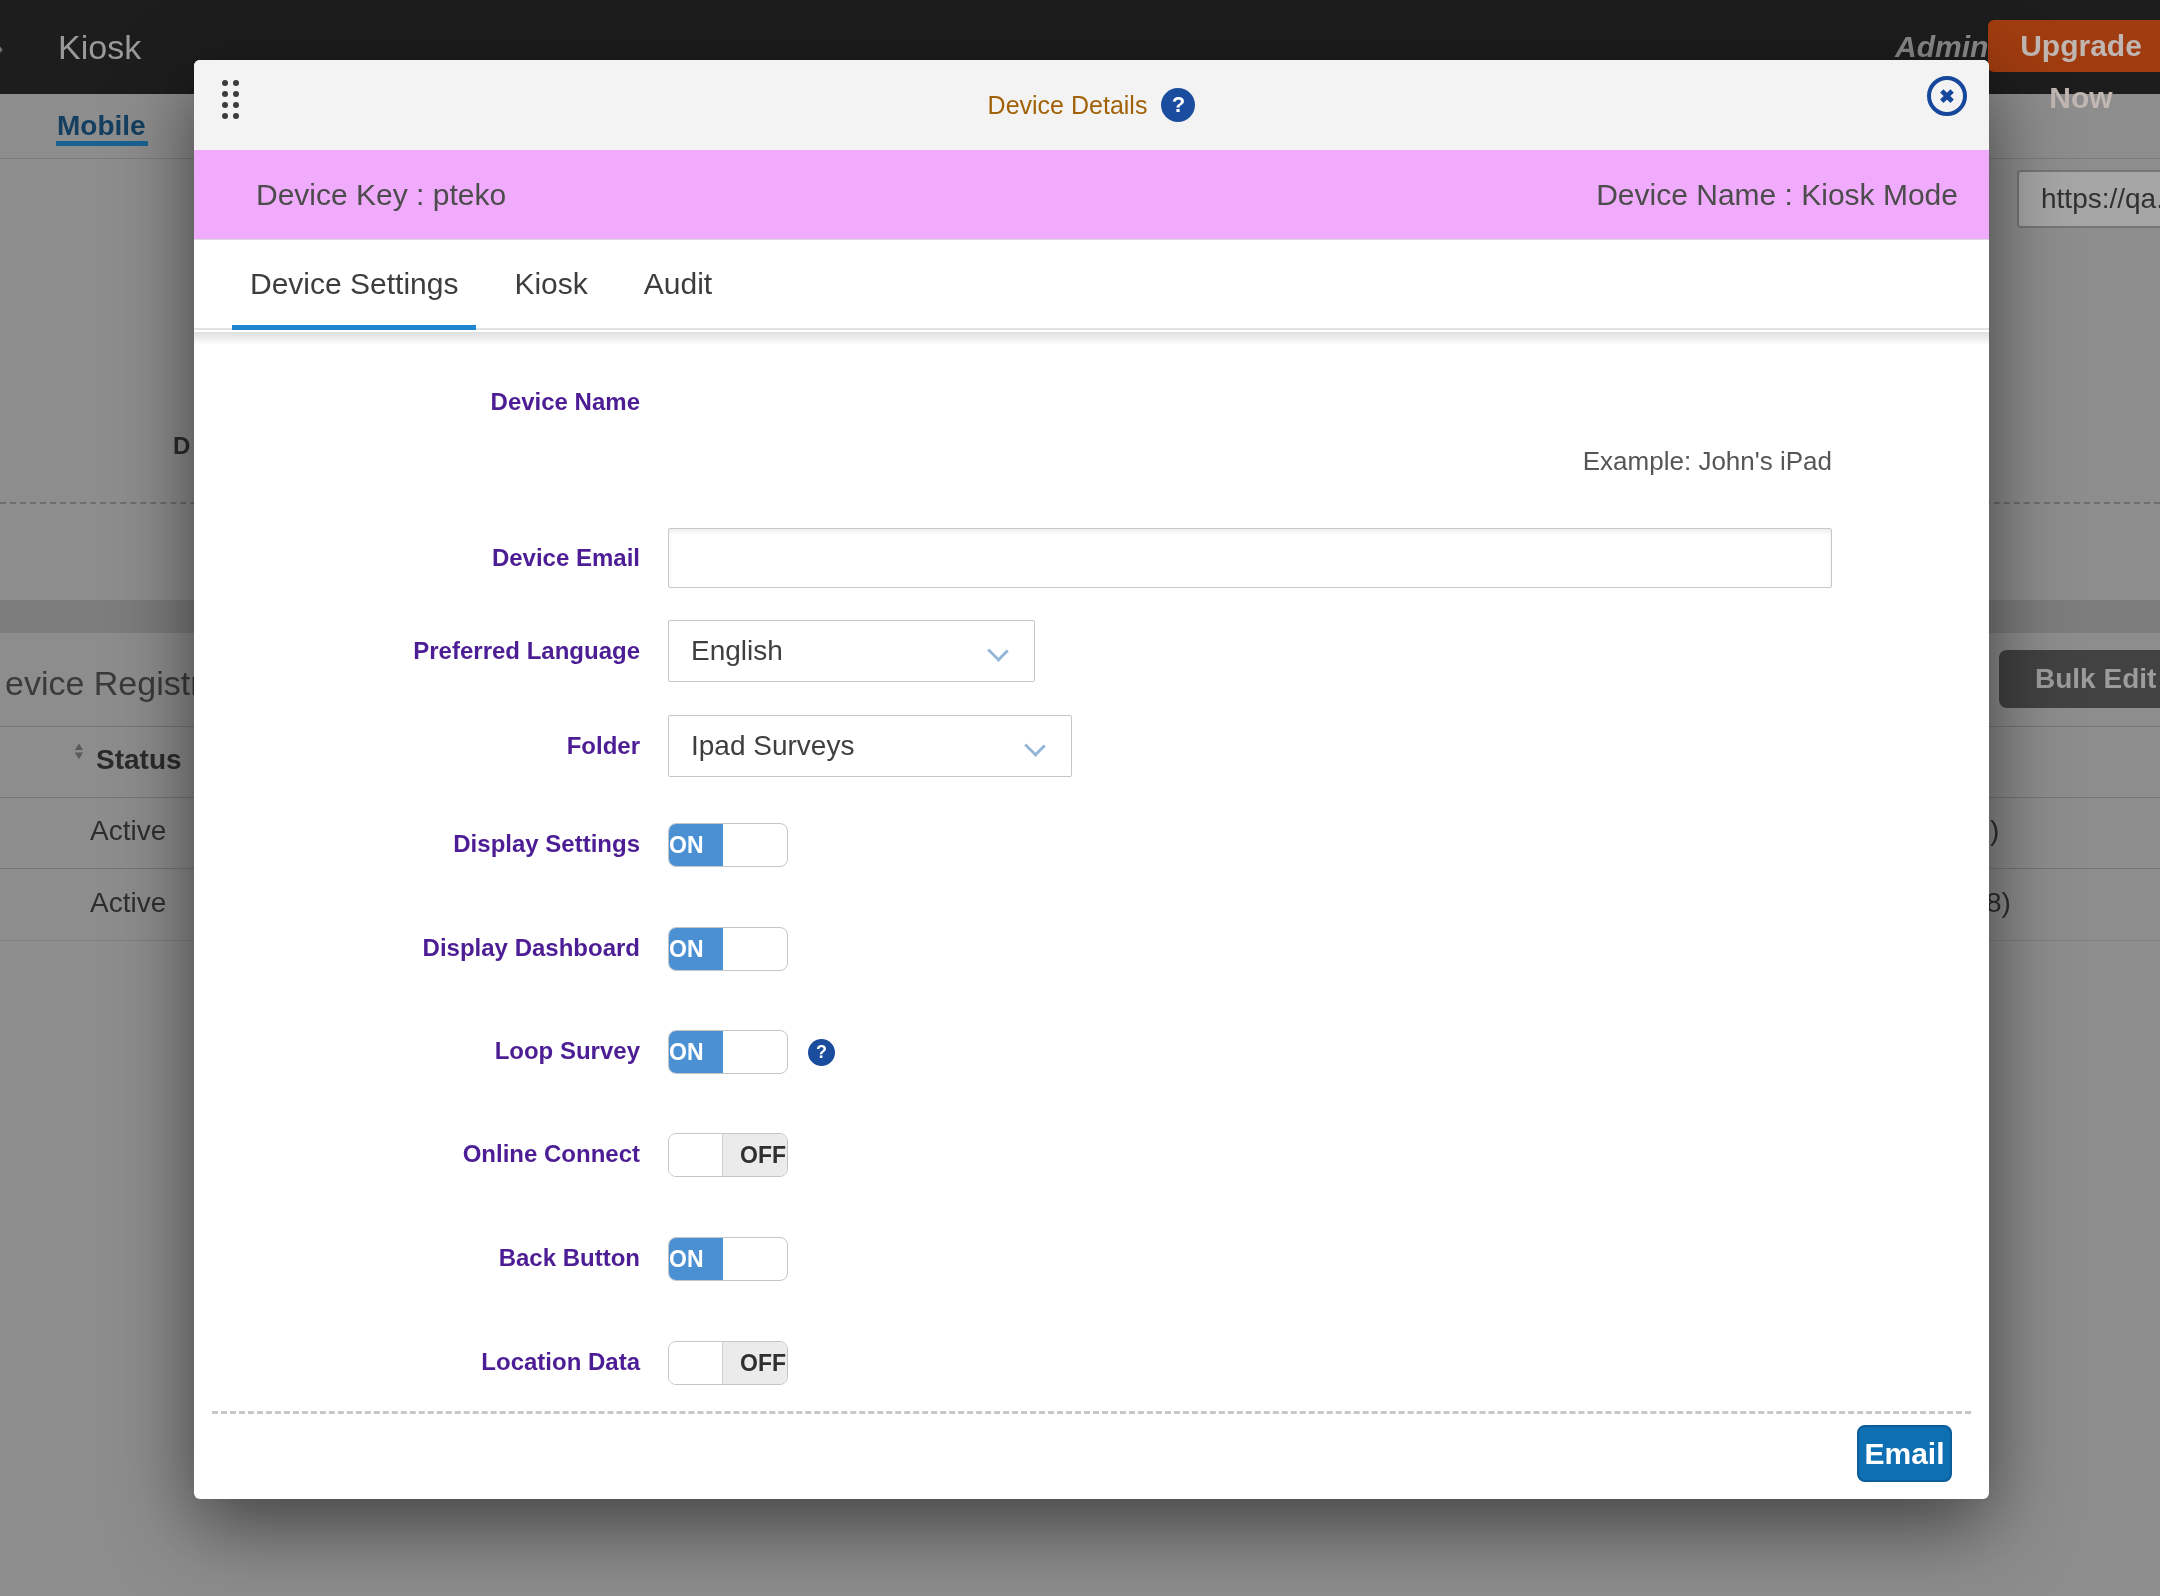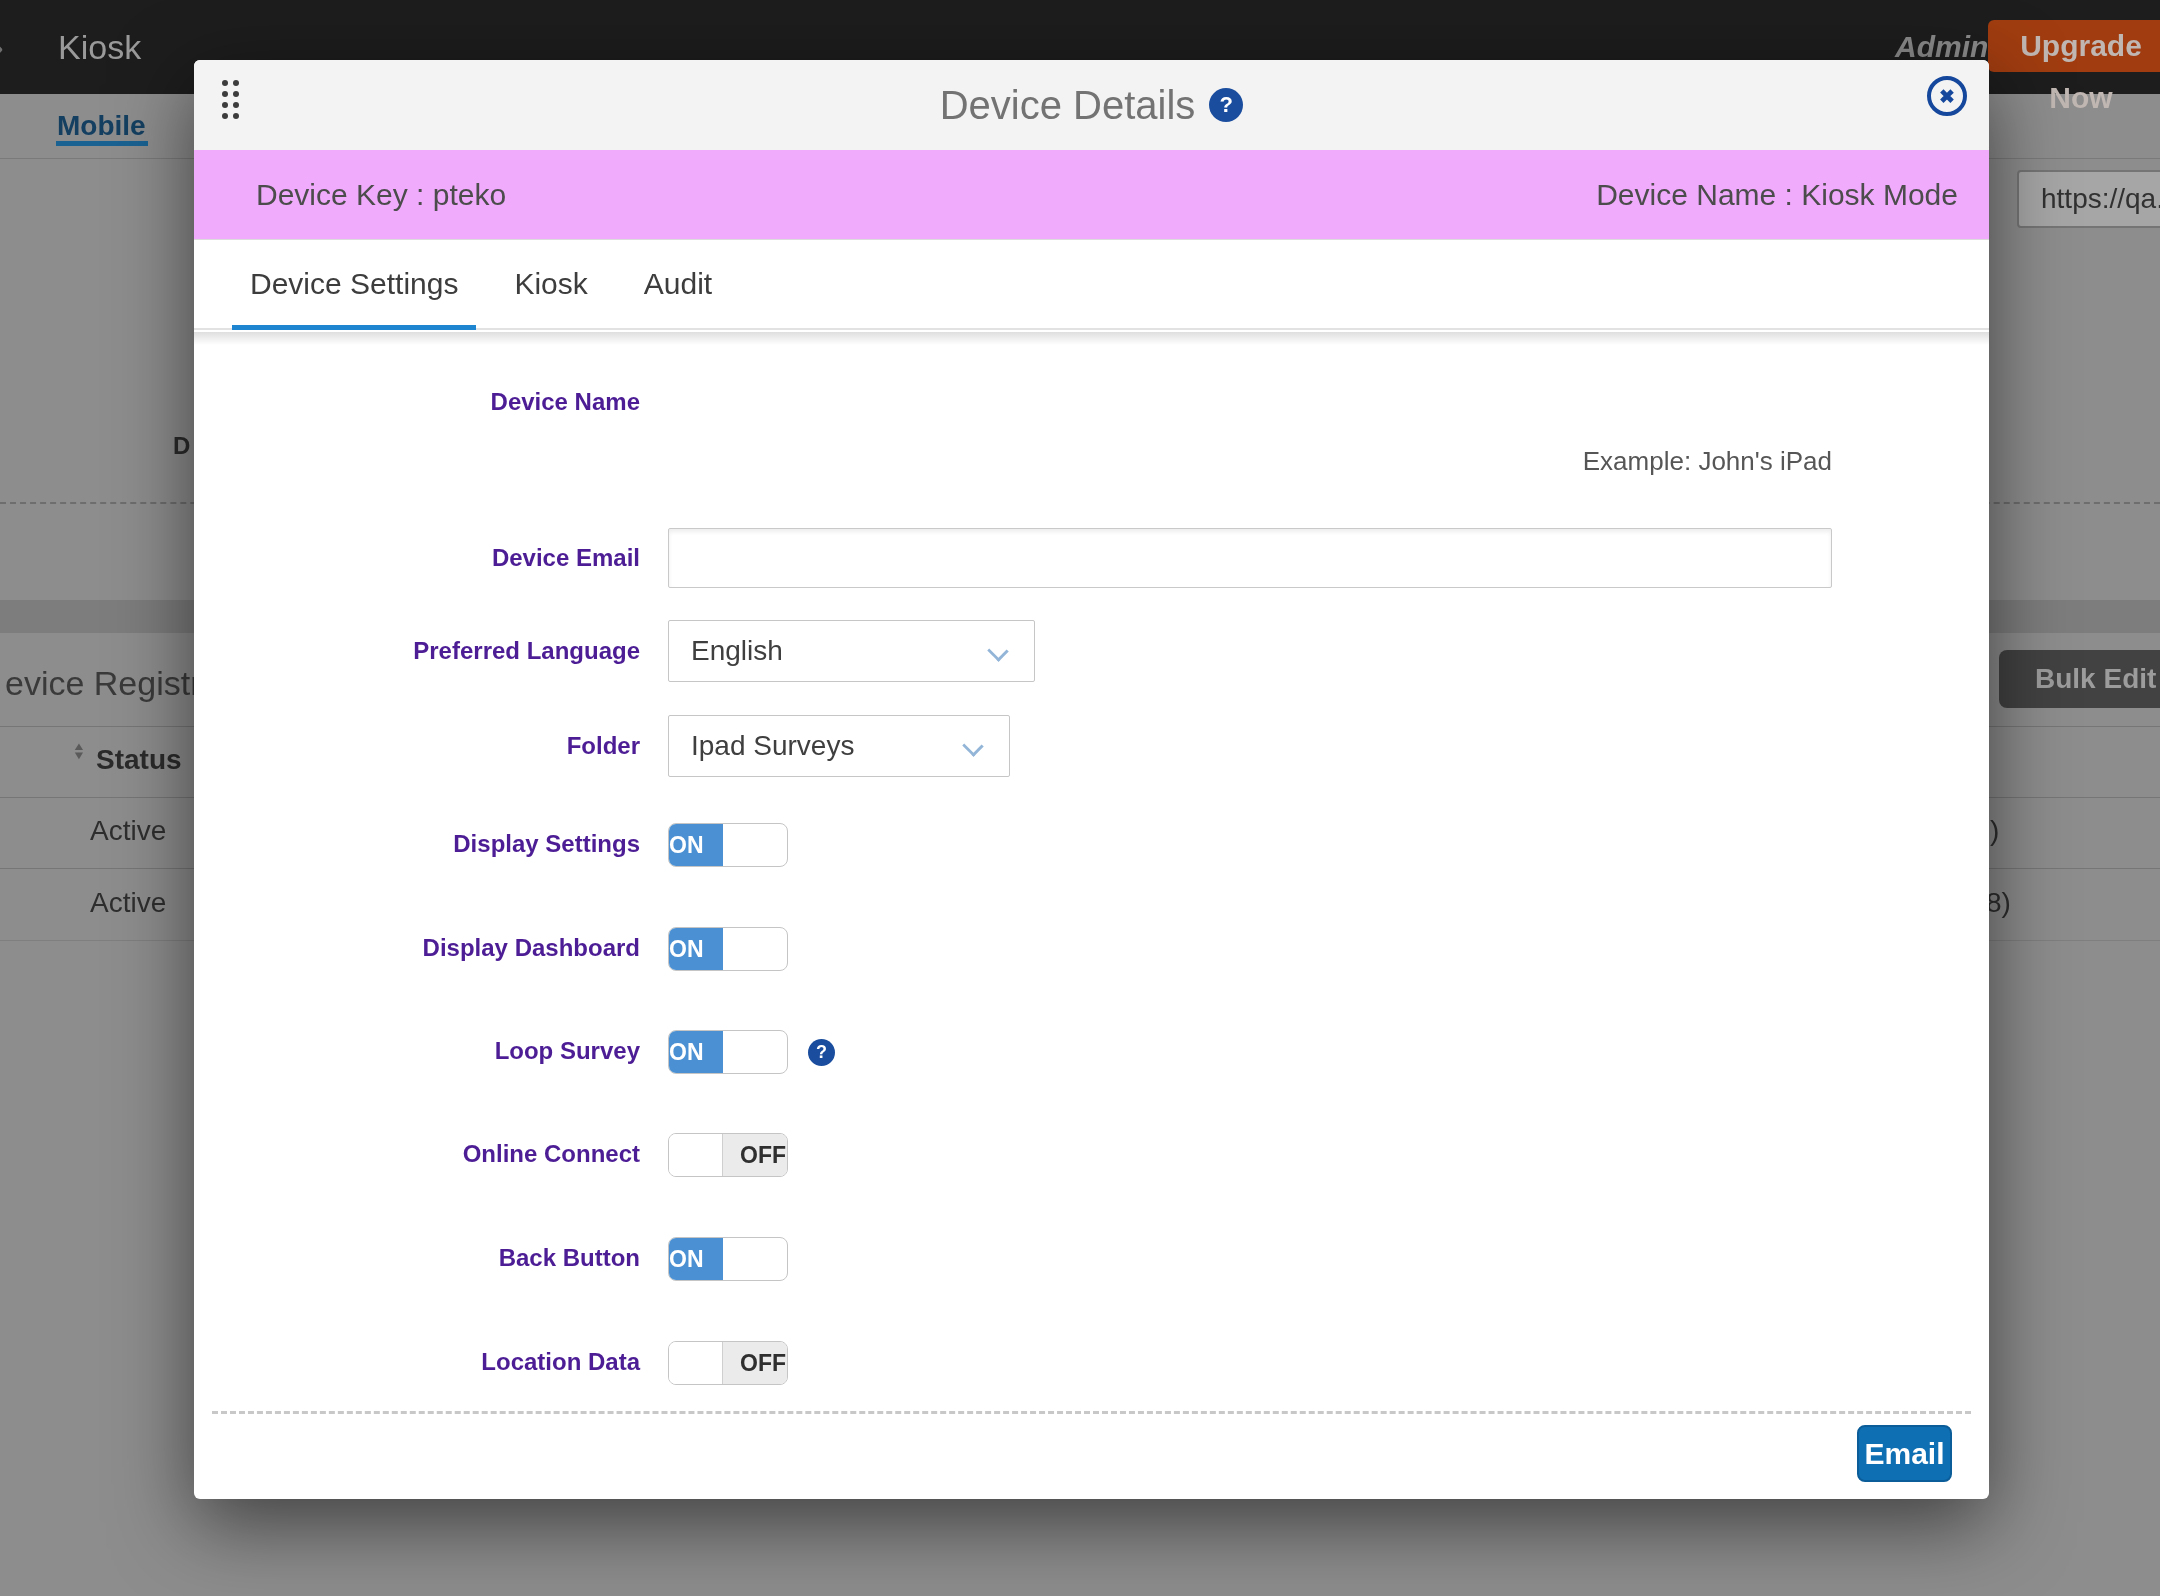--- a/index.html
+++ b/index.html
@@ -34,21 +34,21 @@
   .paren1 { position:absolute; left:1990px; top:815px; font-size:28px; color:#2e2e2e; }
   .paren2 { position:absolute; left:1986px; top:887px; font-size:28px; color:#2e2e2e; }
 
   
   .modal { position:absolute; left:194px; top:60px; width:1795px; height:1439px; background:#fff; border-radius:6px;
            box-shadow:0 24px 80px rgba(0,0,0,.55); overflow:hidden; }
   .m-header { position:absolute; left:0; top:0; width:100%; height:90px; background:#f3f3f3; }
   .drag-dots { position:absolute; left:28px; top:20px; display:grid; grid-template-columns:repeat(2,6px); grid-auto-rows:6px; gap:5px; }
   .drag-dots i { background:#3c3c3c; border-radius:50%; }
   .m-title-wrap { position:absolute; left:0; top:0; width:100%; height:90px; display:flex; align-items:center; justify-content:center; gap:14px; }
-  .m-title { font-size:40px; color:#737373; }
+  .m-title { font-size:25px; color:#a16207; }
   .help-badge { width:34px; height:34px; border-radius:50%; background:#1a4d9e; color:#fff; font-weight:bold; font-size:22px;
                 display:flex; align-items:center; justify-content:center; }
   .m-close { position:absolute; right:22px; top:16px; width:40px; height:40px; border:4px solid #15489c; border-radius:50%;
              display:flex; align-items:center; justify-content:center; color:#15489c; font-size:19px; font-weight:bold; background:#f3f3f3; }
   .m-subheader { position:absolute; left:0; top:90px; width:100%; height:90px; background:#f0abfc; border-bottom:1px solid #dcdcdc; }
   .m-devkey { position:absolute; left:62px; top:0; line-height:90px; font-size:30px; color:#4c4c4c; }
   .m-devname { position:absolute; right:31px; top:0; line-height:90px; font-size:30px; color:#4c4c4c; }
   .m-tabs { position:absolute; left:0; top:181px; width:100%; height:89px; border-bottom:2px solid #e2e2e2; padding-left:38px; display:flex; }
   .m-tab { position:relative; padding:0 18px; margin-right:20px; line-height:86px; font-size:30px; color:#3d3d3d; }
   .m-tab.active::after { content:""; position:absolute; left:0; right:0; bottom:-2px; height:5px; background:#1e86d0; }
@@ -149,21 +149,21 @@
     <div class="flabel" style="top:484px">Device Email</div>
     <input class="txt-input" style="top: 468px;" value="">
 
     <div class="flabel" style="top:577px">Preferred Language</div>
     <div class="dropdown" style="top:560px; width:367px">
       <span class="dval">English</span>
       <span class="chev"></span>
     </div>
 
     <div class="flabel" style="top:672px">Folder</div>
-    <div class="dropdown" style="top:655px; width:342px">
+    <div class="dropdown" style="top:655px; width:404px">
       <span class="dval">Ipad Surveys</span>
       <span class="chev"></span>
     </div>
 
     <div class="flabel" style="top:770px">Display Settings</div>
     <div class="toggle" style="top:763px">
       <div class="on-part">ON</div>
     </div>
 
     <div class="flabel" style="top:874px">Display Dashboard</div>

